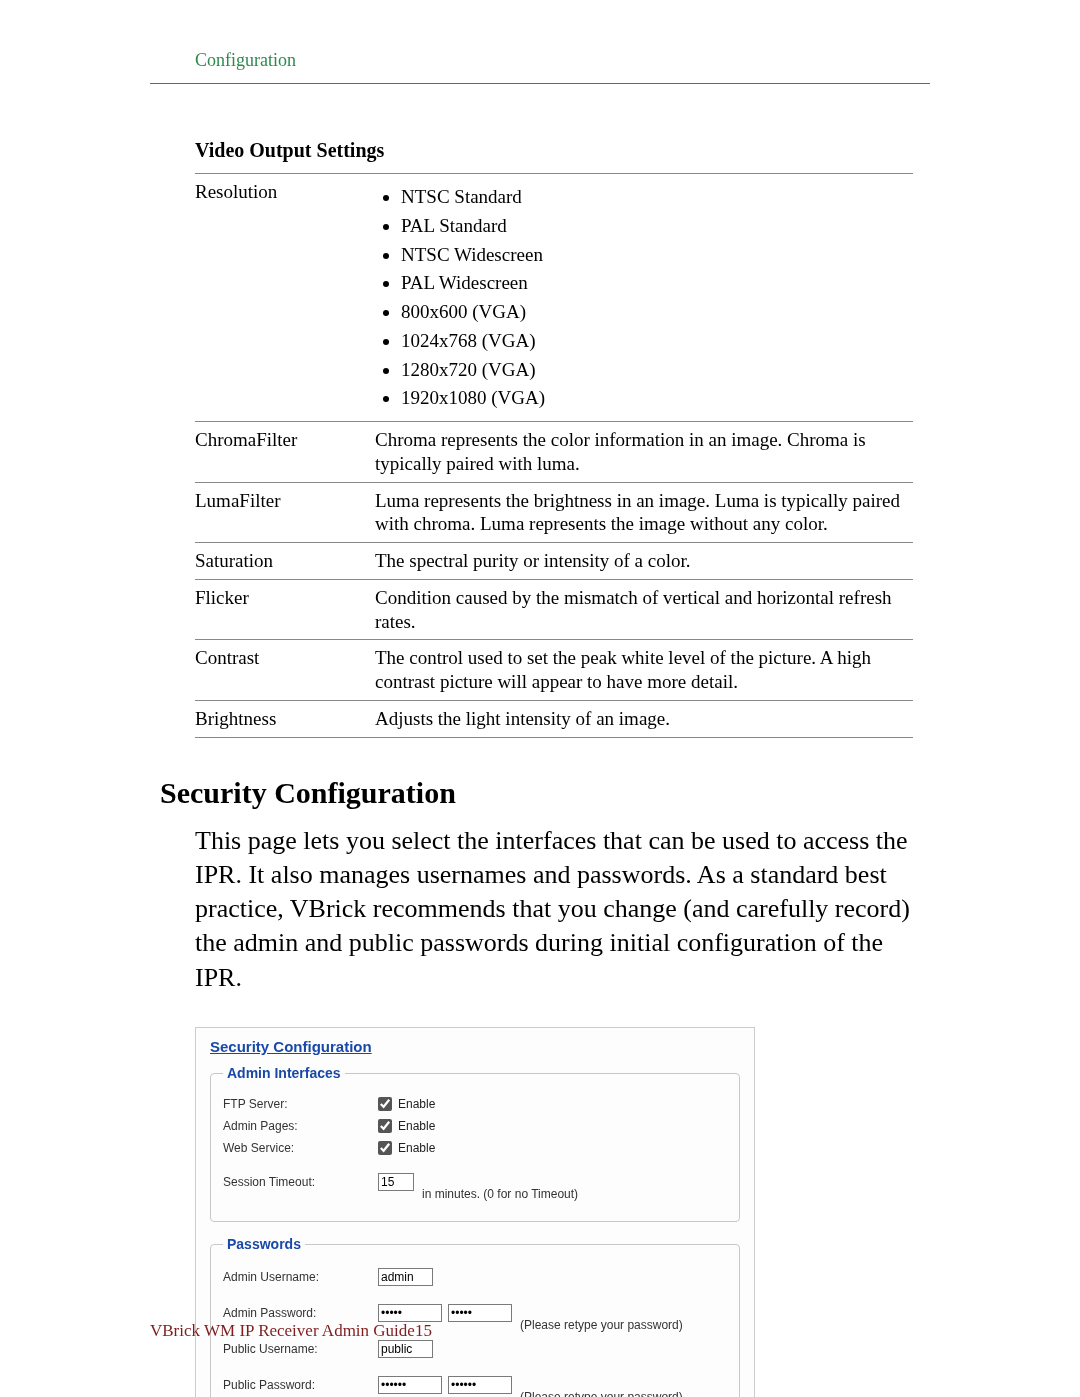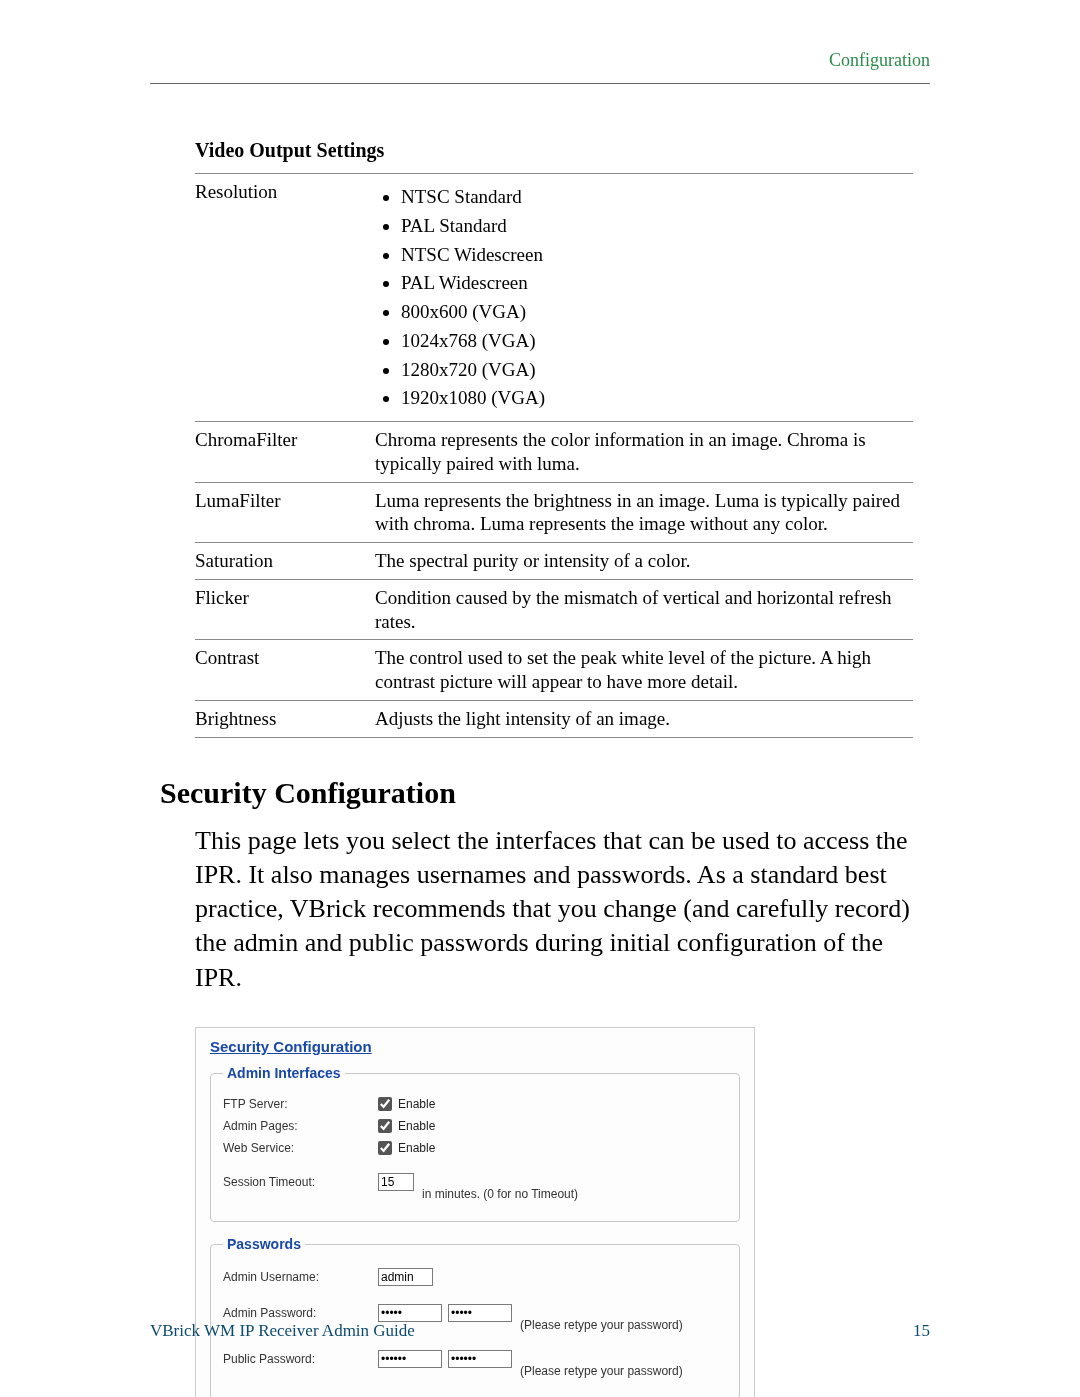--- a/index.html
+++ b/index.html
@@ -10,21 +10,20 @@
     color: #000;
   }
   .page {
     width: 1080px;
     height: 1397px;
     position: relative;
     box-sizing: border-box;
     padding: 50px 150px 0 195px;
   }
   .header {
-    text-align: right;
     padding: 0 0 12px 0;
     color: #2b8b4b;
     font-size: 18px;
   }
   .header-rule {
     position: absolute;
     left: 150px;
     right: 150px;
     top: 83px;
     border-top: 1px solid #666;
@@ -145,22 +144,21 @@
     border-radius: 9px;
     cursor: pointer;
   }
 
   .footer {
     position: absolute;
     left: 150px;
     right: 150px;
     bottom: 56px;
     display: flex;
-    justify-content: space-between;
-    color: #0c4a6e;
+    color: #7f1d1d;
     font-size: 17px;
     font-family: Liberation Serif, serif;
   }
 </style>
 </head>
 <body>
 
 <div class="page">
 
   <div class="header">Configuration</div>
@@ -255,20 +253,24 @@
       </div>
 
       <div class="row">
         <span class="lbl">Admin Password:</span>
         <input type="password" class="w-pass" value="•••••" style="">
         <span class="gap"></span>
         <input type="password" class="w-pass" value="•••••" style="">
         <span class="hint">(Please retype your password)</span>
       </div>
 
+      <div class="row">
+        <span class="lbl">Public Username:</span>
+        <input type="text" class="w-user" value="public" style="">
+      </div>
 
       <div class="row">
         <span class="lbl">Public Password:</span>
         <input type="password" class="w-pass" value="••••••" style="">
         <span class="gap"></span>
         <input type="password" class="w-pass" value="••••••" style="">
         <span class="hint">(Please retype your password)</span>
       </div>
     </fieldset>
 

